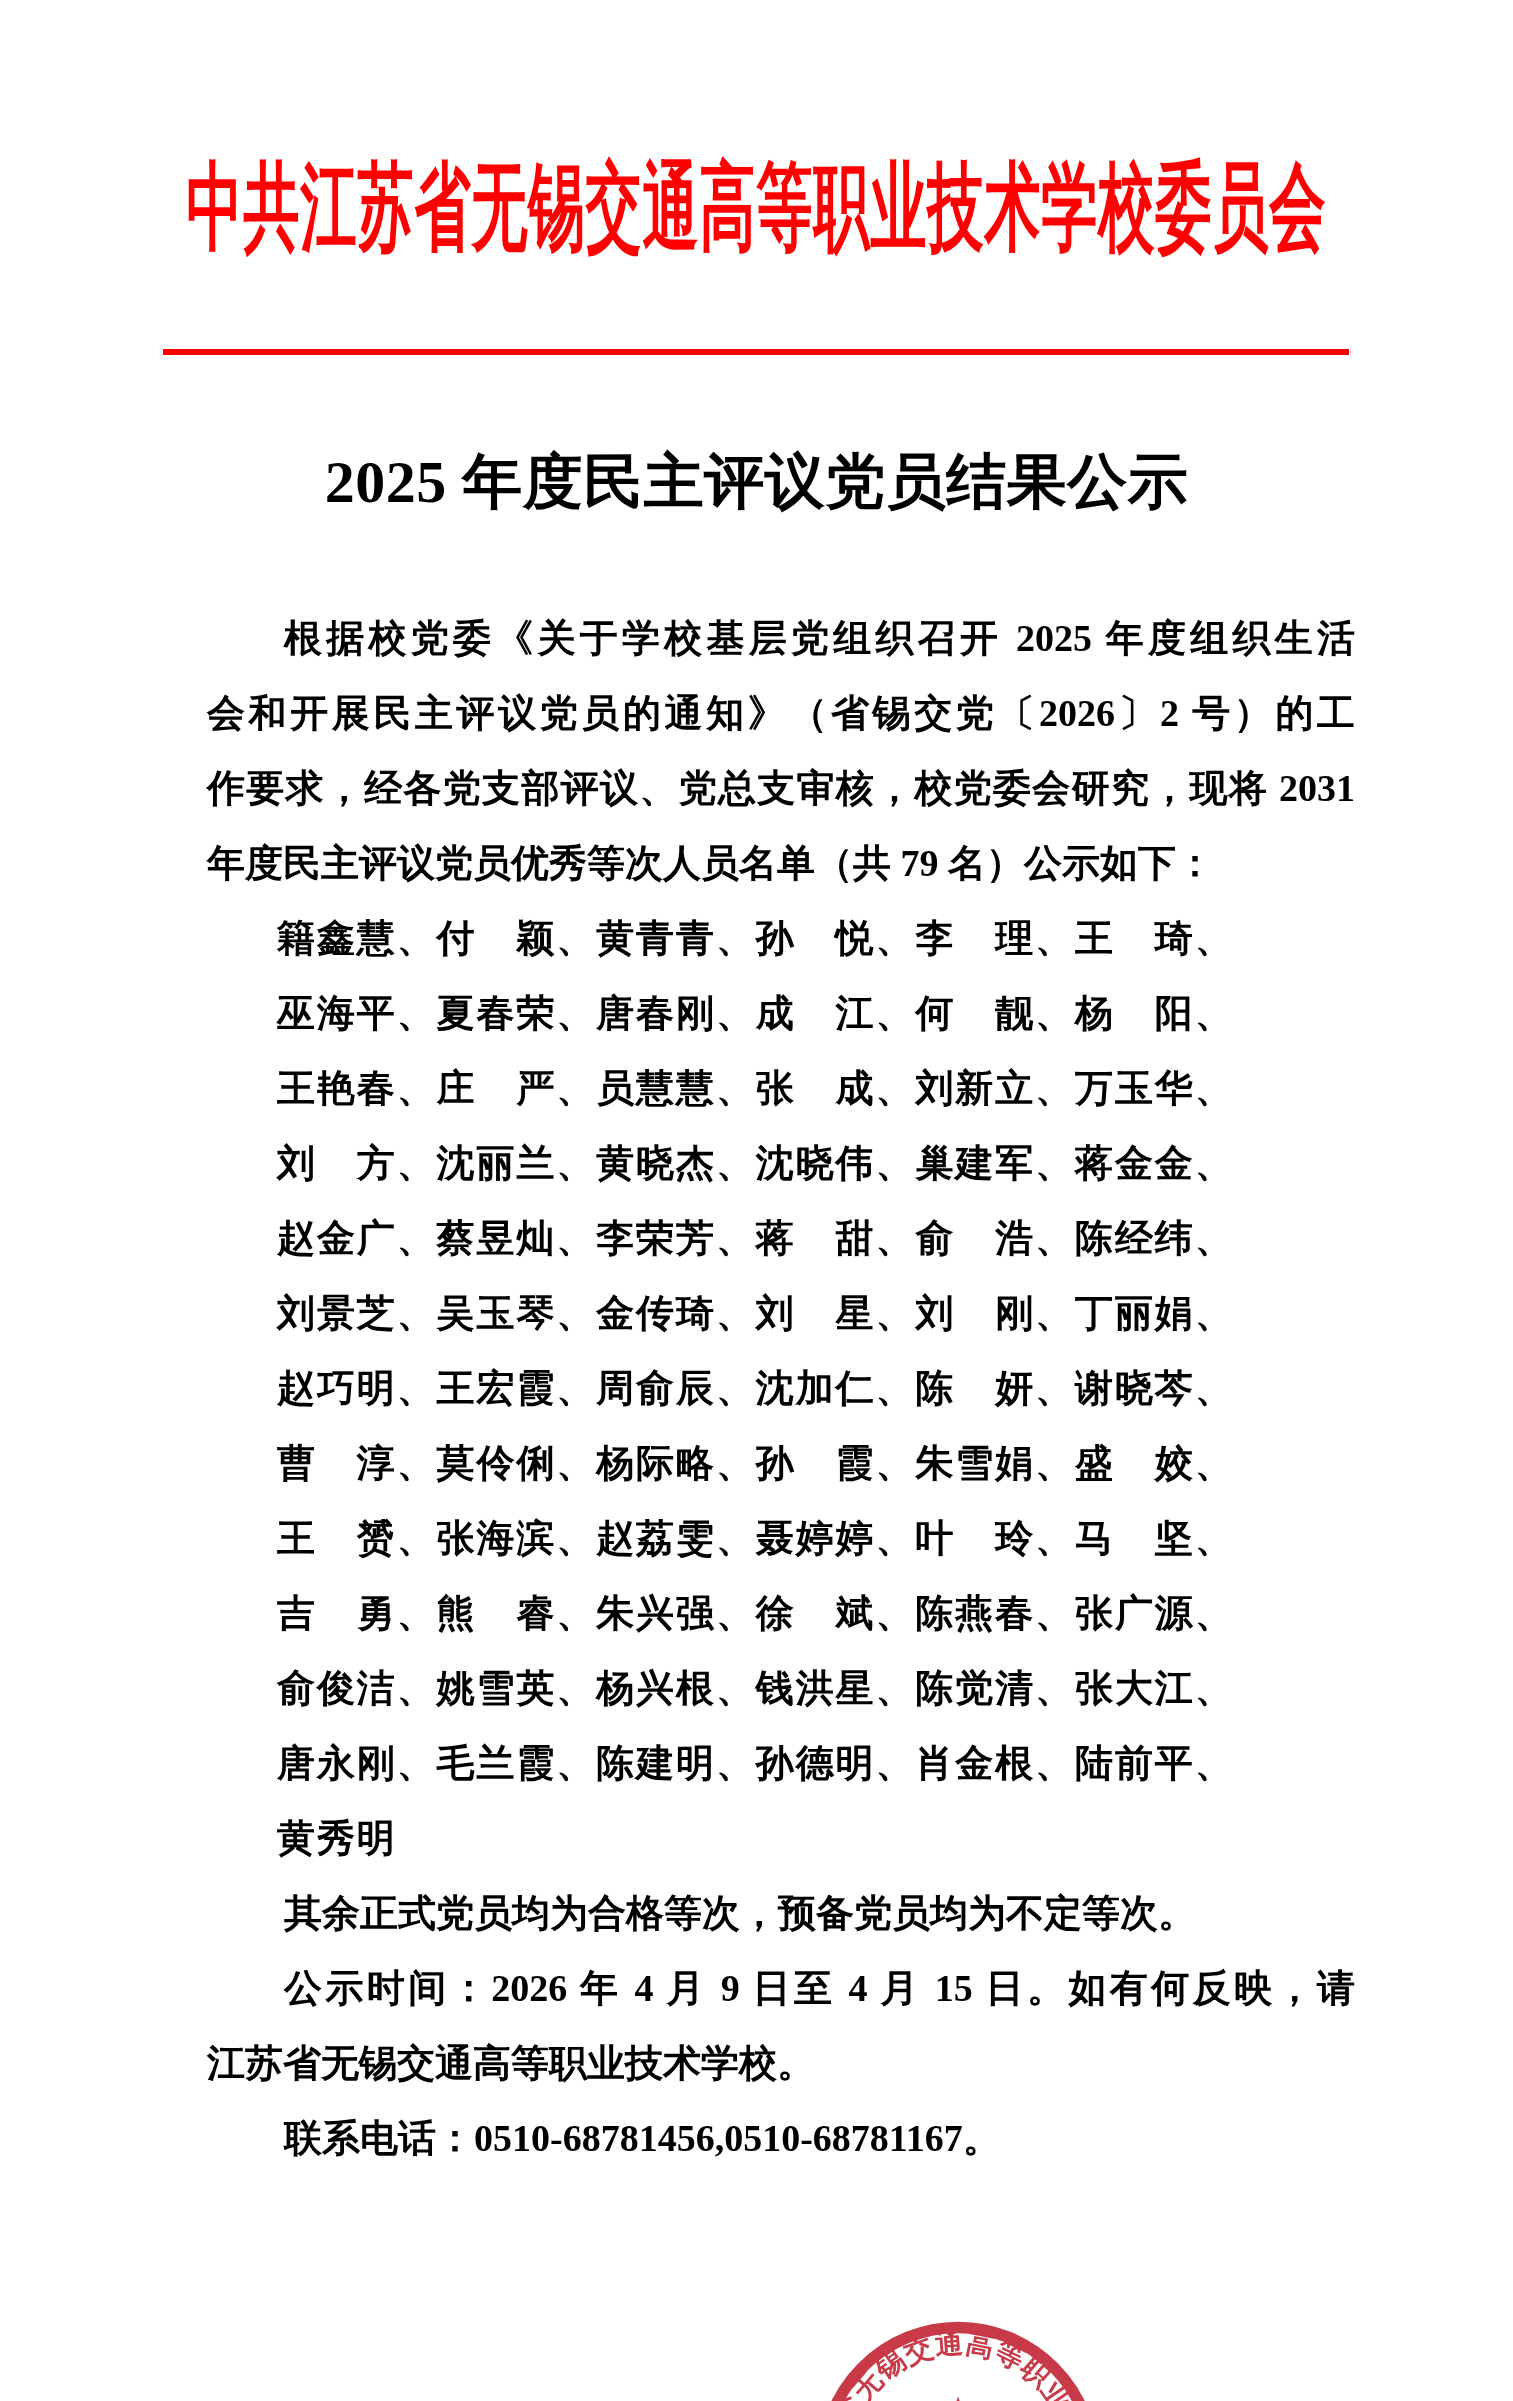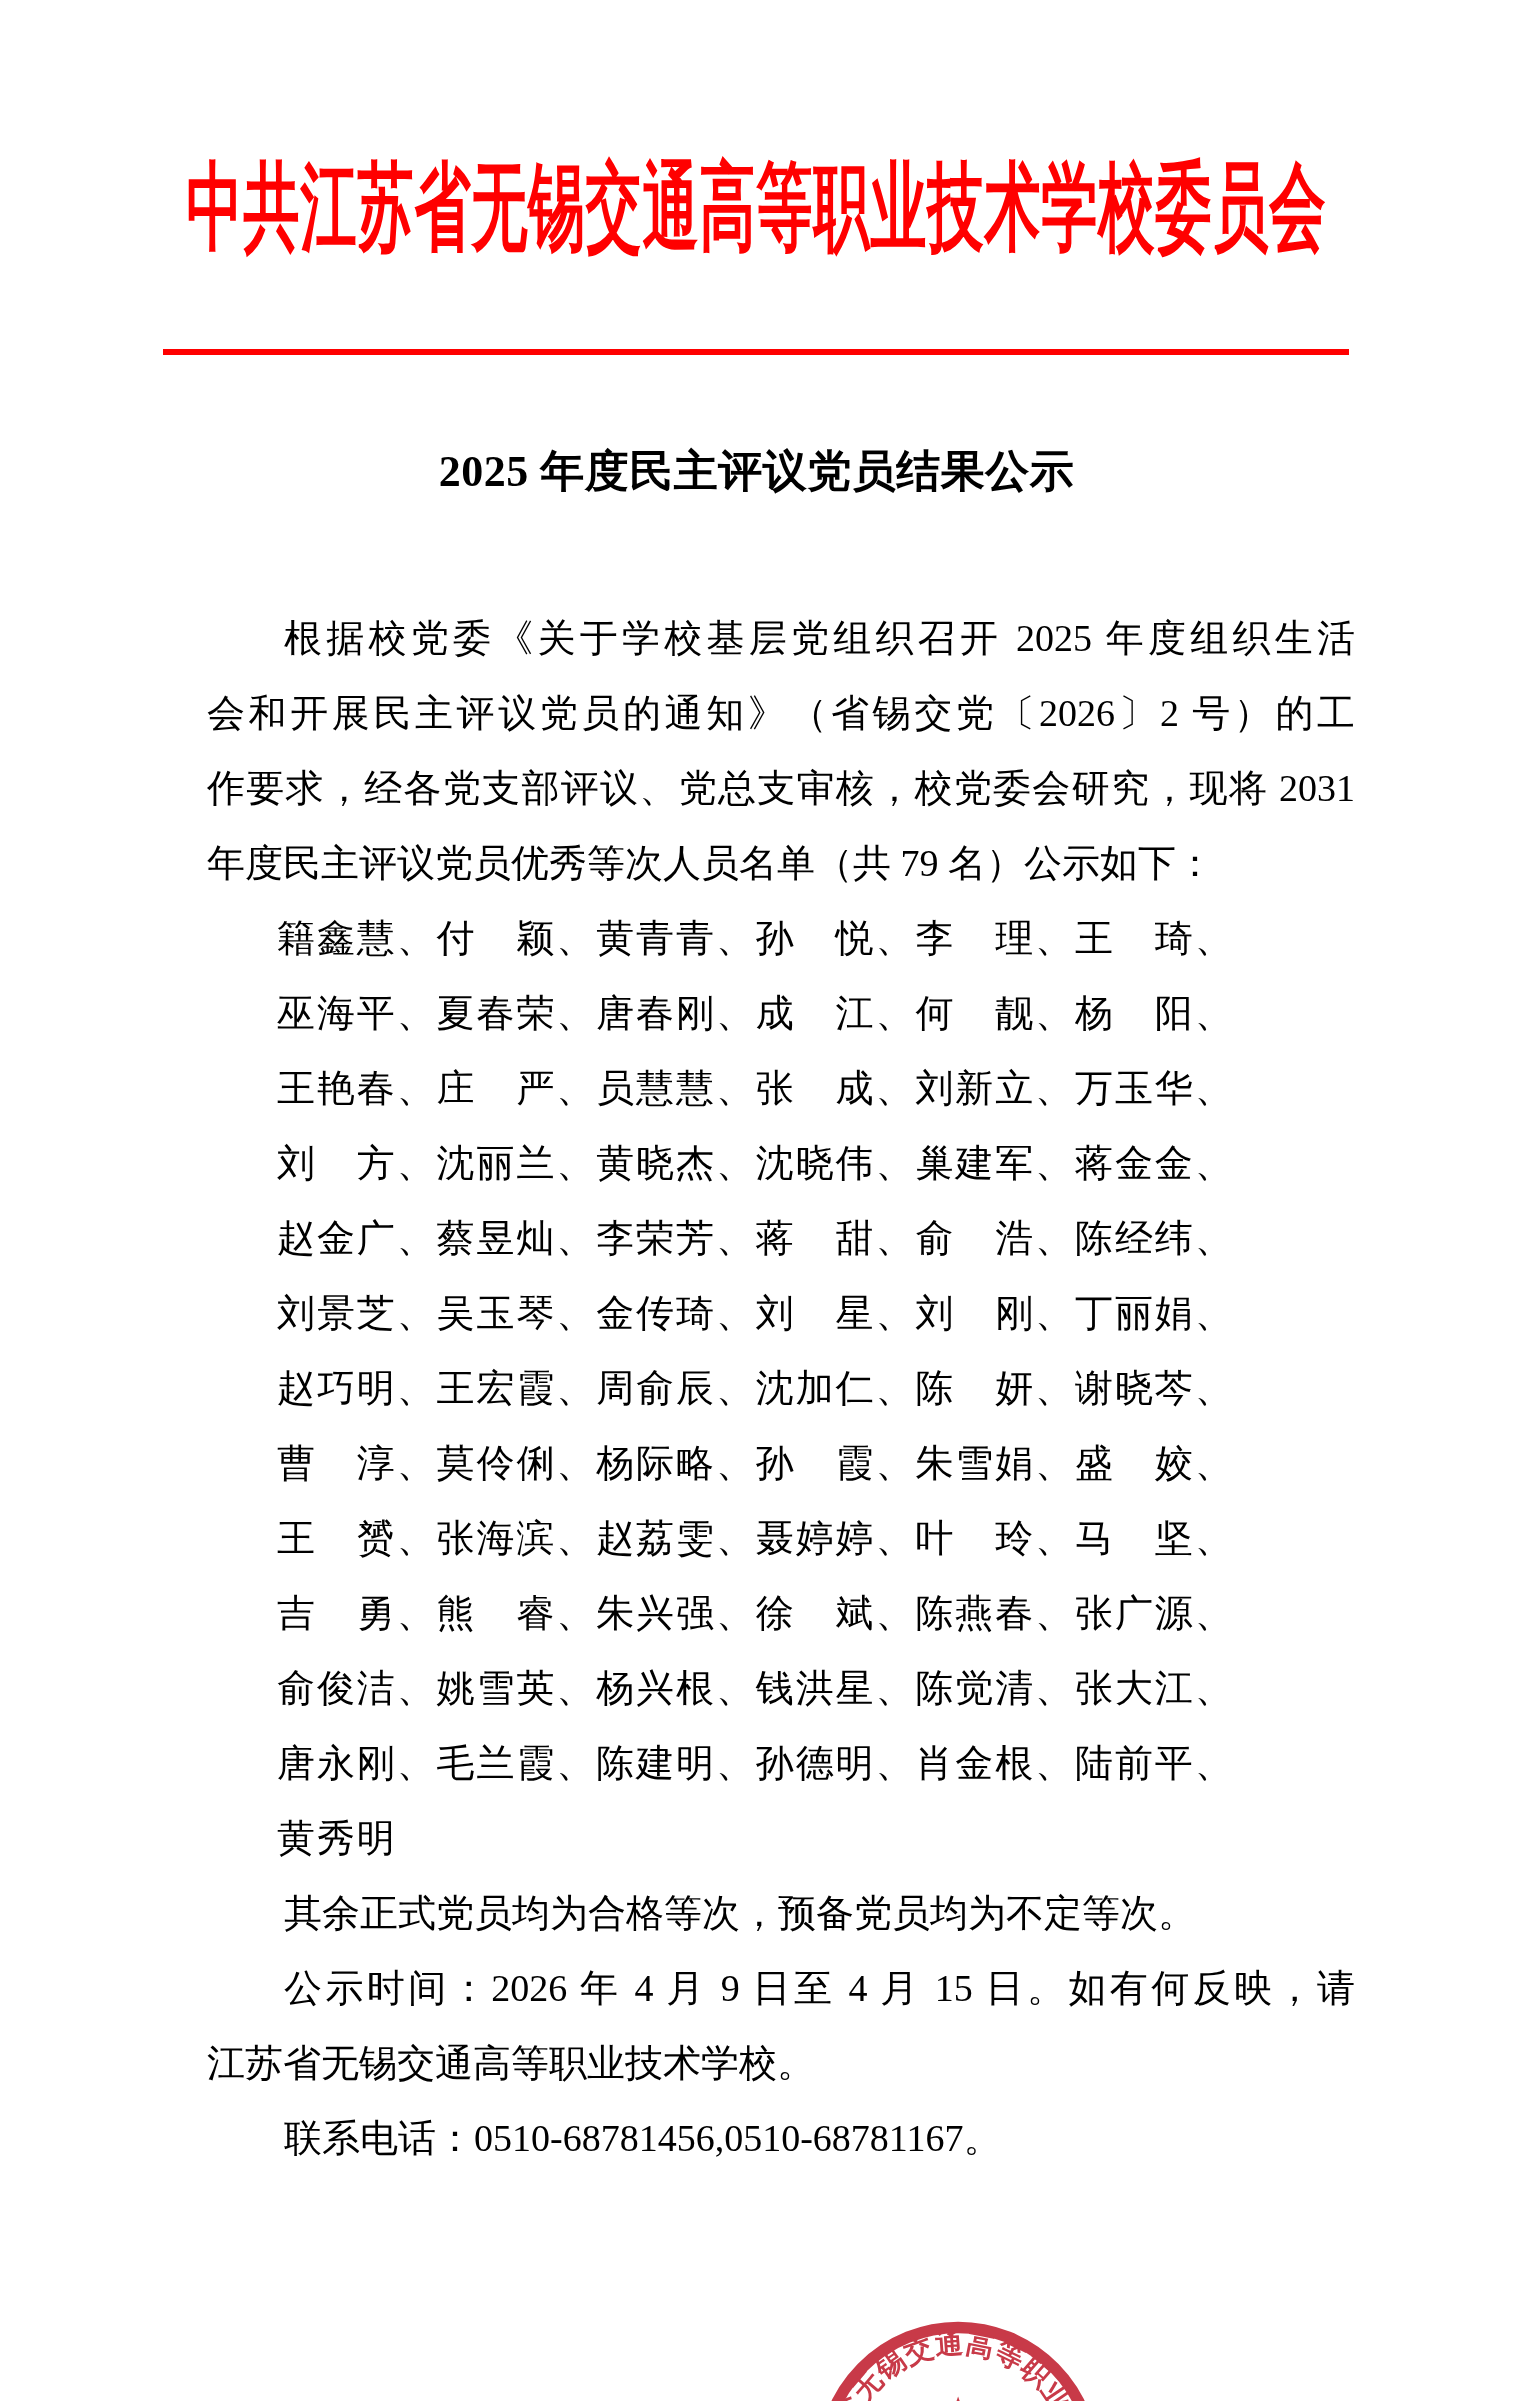--- a/index.html
+++ b/index.html
@@ -10,27 +10,27 @@
   .committee{
     position:absolute;top:144px;left:0;width:1513px;text-align:center;
     color:#ff0000;font-weight:700;font-size:56px;letter-spacing:1px;white-space:nowrap;
     transform:scaleY(1.72);transform-origin:center top;
   }
   .divider{
     position:absolute;top:349px;left:163px;width:1186px;height:6.2px;background:#ff0000;
   }
   .doc-title{
     position:absolute;top:442px;left:0;width:1513px;text-align:center;
-    font-size:44px;font-weight:700;letter-spacing:0.5px;white-space:nowrap;
+    font-size:60px;font-weight:700;letter-spacing:0.5px;white-space:nowrap;
   }
   .body-block{
     position:absolute;top:601px;left:207px;width:1148px;
     font-size:38px;line-height:75px;
   }
-  .bline{width:1148px;}
+  .bline{width:1148px;font-weight:bold;}
   .indent{text-indent:77px;}
   .stretch{text-align:justify;text-align-last:justify;}
   .names{text-indent:70px;letter-spacing:1.9px;white-space:nowrap;}
   .stamp-wrap{position:absolute;top:2315px;left:809px;width:303px;height:307px;z-index:1;}
   .seal-text{font-family:"Liberation Serif","DejaVu Serif",serif;font-weight:700;}
 </style>
 </head>
 <body>
 
 <div class="page">

